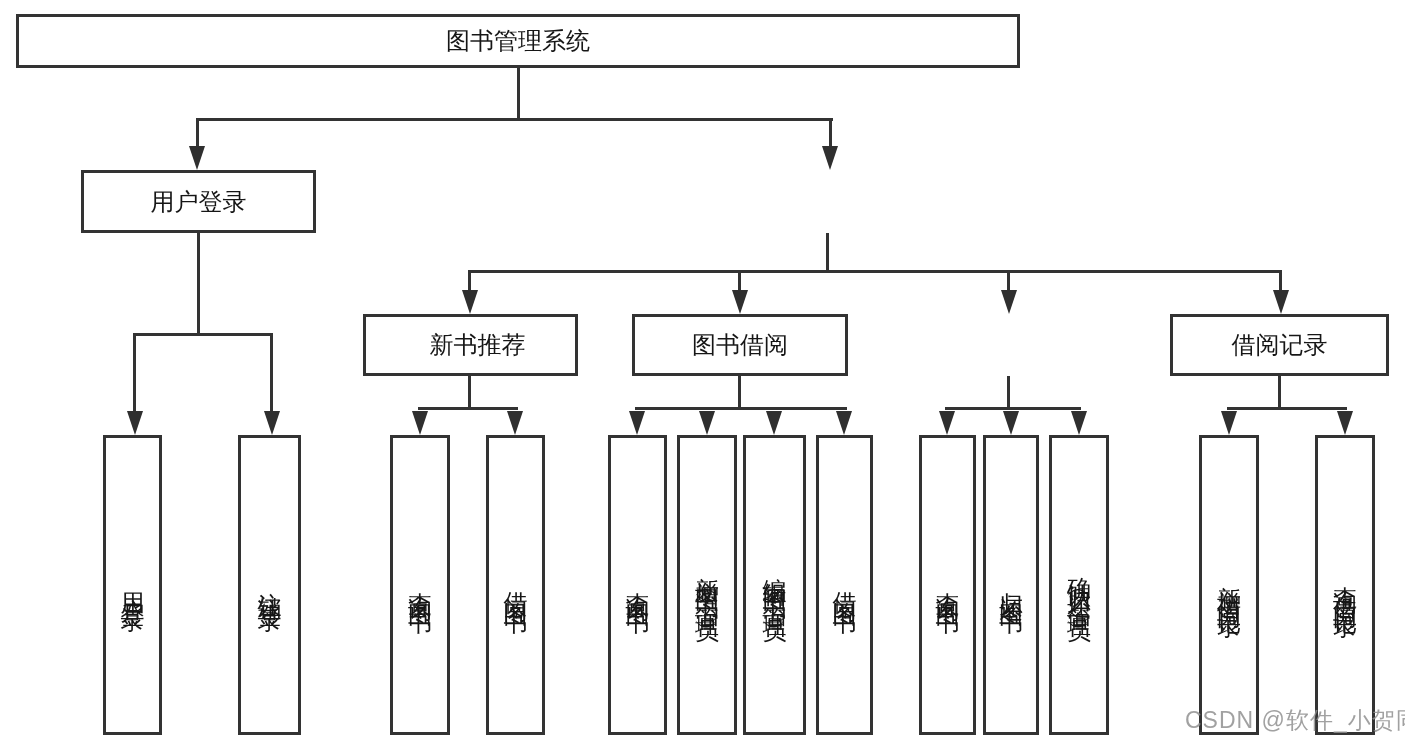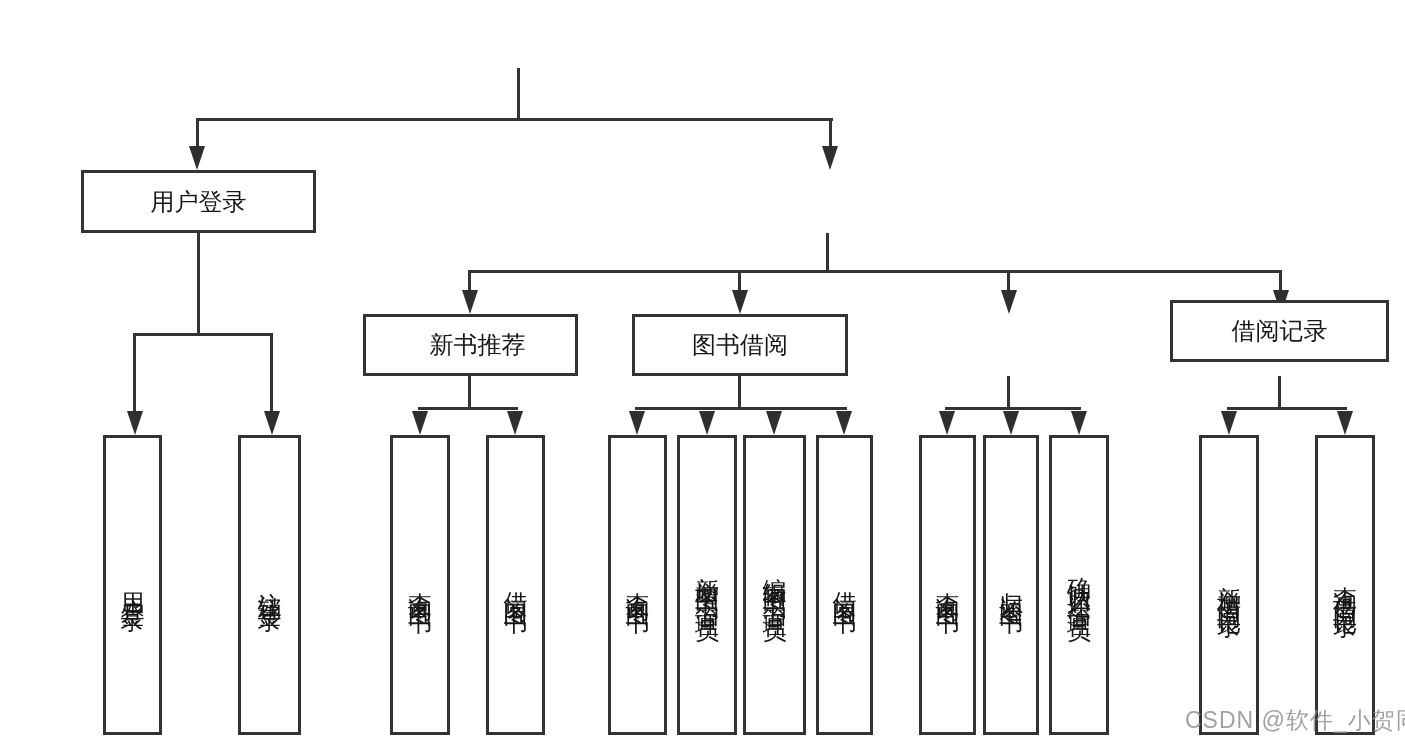--- a/index.html
+++ b/index.html
@@ -53,20 +53,23 @@
     letter-spacing: 1px;
     z-index: 6;
     white-space: nowrap;
   }
 </style>
 </head>
 <body>
 
 <div id="canvas">
 
+  <div class="box" style="left:16px;top:14px;width:1004px;height:54px;">
+    <span>图书管理系统</span>
+  </div>
 
   <div class="line" style="left:517px;top:68px;width:3px;height:53px;"></div>
   <div class="line" style="left:196px;top:118px;width:637px;height:3px;"></div>
   <div class="line" style="left:196px;top:118px;width:3px;height:32px;"></div>
   <div class="line" style="left:829px;top:118px;width:3px;height:32px;"></div>
   <div class="arrow" style="left:189px;top:146px;"></div>
   <div class="arrow" style="left:822px;top:146px;"></div>
 
   <div class="box" style="left:81px;top:170px;width:235px;height:63px;">
     <span>用户登录</span>
@@ -89,21 +92,21 @@
   <div class="arrow" style="left:732px;top:290px;"></div>
   <div class="arrow" style="left:1001px;top:290px;"></div>
   <div class="arrow" style="left:1273px;top:290px;"></div>
 
   <div class="box" style="left:363px;top:314px;width:215px;height:62px;padding-left:14px;">
     <span>新书推荐</span>
   </div>
   <div class="box" style="left:632px;top:314px;width:216px;height:62px;">
     <span>图书借阅</span>
   </div>
-  <div class="box" style="left:1170px;top:300px;width:219px;height:62px;">
+  <div class="box" style="left:1170px;top:314px;width:219px;height:62px;">
     <span>借阅记录</span>
   </div>
 
   <div class="line" style="left:468px;top:376px;width:3px;height:34px;"></div>
   <div class="line" style="left:418px;top:407px;width:100px;height:3px;"></div>
   <div class="arrow" style="left:412px;top:411px;"></div>
   <div class="arrow" style="left:507px;top:411px;"></div>
 
   <div class="line" style="left:738px;top:376px;width:3px;height:34px;"></div>
   <div class="line" style="left:635px;top:407px;width:212px;height:3px;"></div>

